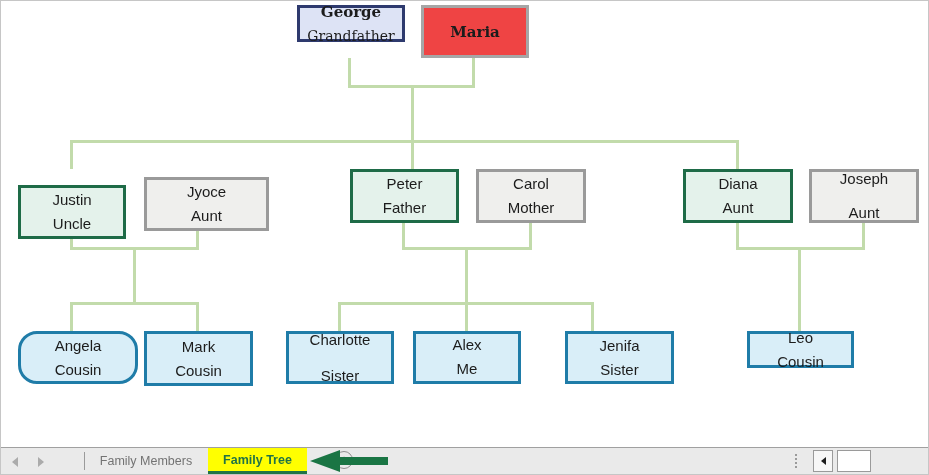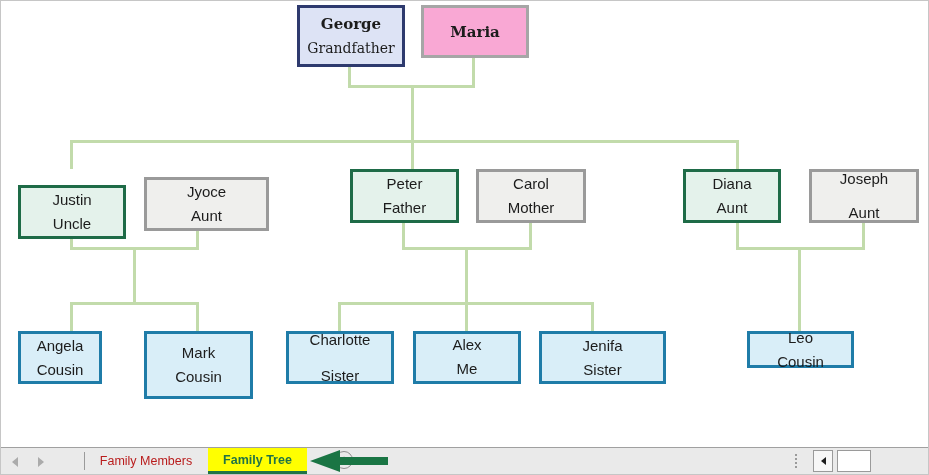--- a/index.html
+++ b/index.html
@@ -12,52 +12,52 @@
   .cl{position:absolute;background:#c2dbab;display:block;}
   
   .node{
     position:absolute;box-sizing:border-box;display:flex;flex-direction:column;
     justify-content:center;align-items:center;text-align:center;
     font-size:15px;line-height:24px;color:#1c1c1c;cursor:default;
   }
   .node .nm,.node .rel{display:block;white-space:nowrap;}
   .node--grand{background:#dde3f5;border:3px solid #2e3a6e;font-family:"DejaVu Serif",serif;font-size:14px;}
   .node--grand .nm{font-weight:bold;font-size:15px;}
-  .node--grandg{background:#f9a8d4;border:3px solid #a6a6a6;font-family:"DejaVu Serif",serif;font-size:14px;text-align:center;}
+  .node--grandg{background:#ef4444;border:3px solid #a6a6a6;font-family:"DejaVu Serif",serif;font-size:14px;text-align:center;}
   .node--grandg .nm{font-weight:bold;font-size:15px;}
   .node--green{background:#e4f2eb;border:3px solid #1e6b47;}
   .node--gray{background:#efefed;border:3px solid #9a9a9a;}
   .node--blue{background:#d9eef8;border:3px solid #1f7ca8;}
   
-  #node-george{left:296px;top:4px;width:108px;height:62px;}
+  #node-george{left:296px;top:4px;width:108px;height:37px;}
   #node-maria{left:420px;top:4px;width:108px;height:53px;}
   #node-justin{left:17px;top:184px;width:108px;height:54px;}
   #node-jyoce{left:143px;top:176px;width:125px;height:54px;}
   #node-peter{left:349px;top:168px;width:109px;height:54px;}
   #node-carol{left:475px;top:168px;width:110px;height:54px;}
-  #node-diana{left:682px;top:168px;width:98px;height:54px;}
+  #node-diana{left:682px;top:168px;width:110px;height:54px;}
   #node-joseph{left:808px;top:168px;width:110px;height:54px;gap:10px;}
-  #node-angela{left:17px;top:330px;width:84px;height:53px;}
-  #node-mark{left:143px;top:330px;width:109px;height:68px;}
+  #node-angela{left:17px;top:330px;width:120px;height:53px;border-radius:19px;}
+  #node-mark{left:143px;top:330px;width:109px;height:55px;}
   #node-charlotte{left:285px;top:330px;width:108px;height:53px;gap:12px;}
   #node-alex{left:412px;top:330px;width:108px;height:53px;justify-content:flex-end;}
-  #node-jenifa{left:538px;top:330px;width:127px;height:53px;}
+  #node-jenifa{left:564px;top:330px;width:109px;height:53px;}
   #node-leo{left:746px;top:330px;width:107px;height:37px;}
   
   .tabbar{
     position:absolute;left:0;right:0;bottom:0;height:27px;background:#eaeaea;
     border-top:1px solid #a0a0a0;box-sizing:border-box;
   }
   .nav-tri{position:absolute;top:9px;width:0;height:0;border-top:5px solid transparent;border-bottom:5px solid transparent;}
   .nav-tri.left{left:11px;border-right:6px solid #ababab;}
   .nav-tri.right{left:37px;border-left:6px solid #ababab;}
   .tab-divider{position:absolute;left:83px;top:4px;width:1px;height:18px;background:#9a9a9a;}
   .sheet-tab{
     position:absolute;top:0;height:26px;display:flex;align-items:center;justify-content:center;
-    font-size:12.5px;color:#b91c1c;cursor:pointer;
+    font-size:12.5px;color:#737373;cursor:pointer;
   }
   .sheet-tab.members{left:84px;width:122px;}
   .sheet-tab.active{
     left:207px;width:99px;background:#ffff00;color:#217346;font-weight:bold;
     border-bottom:3px solid #217346;height:23px;
   }
   .new-sheet{
     position:absolute;left:334px;top:3px;width:18px;height:18px;border:1px solid #8f8f8f;
     border-radius:50%;color:#8f8f8f;font-size:14px;line-height:17px;text-align:center;
     box-sizing:border-box;background:transparent;cursor:pointer;

